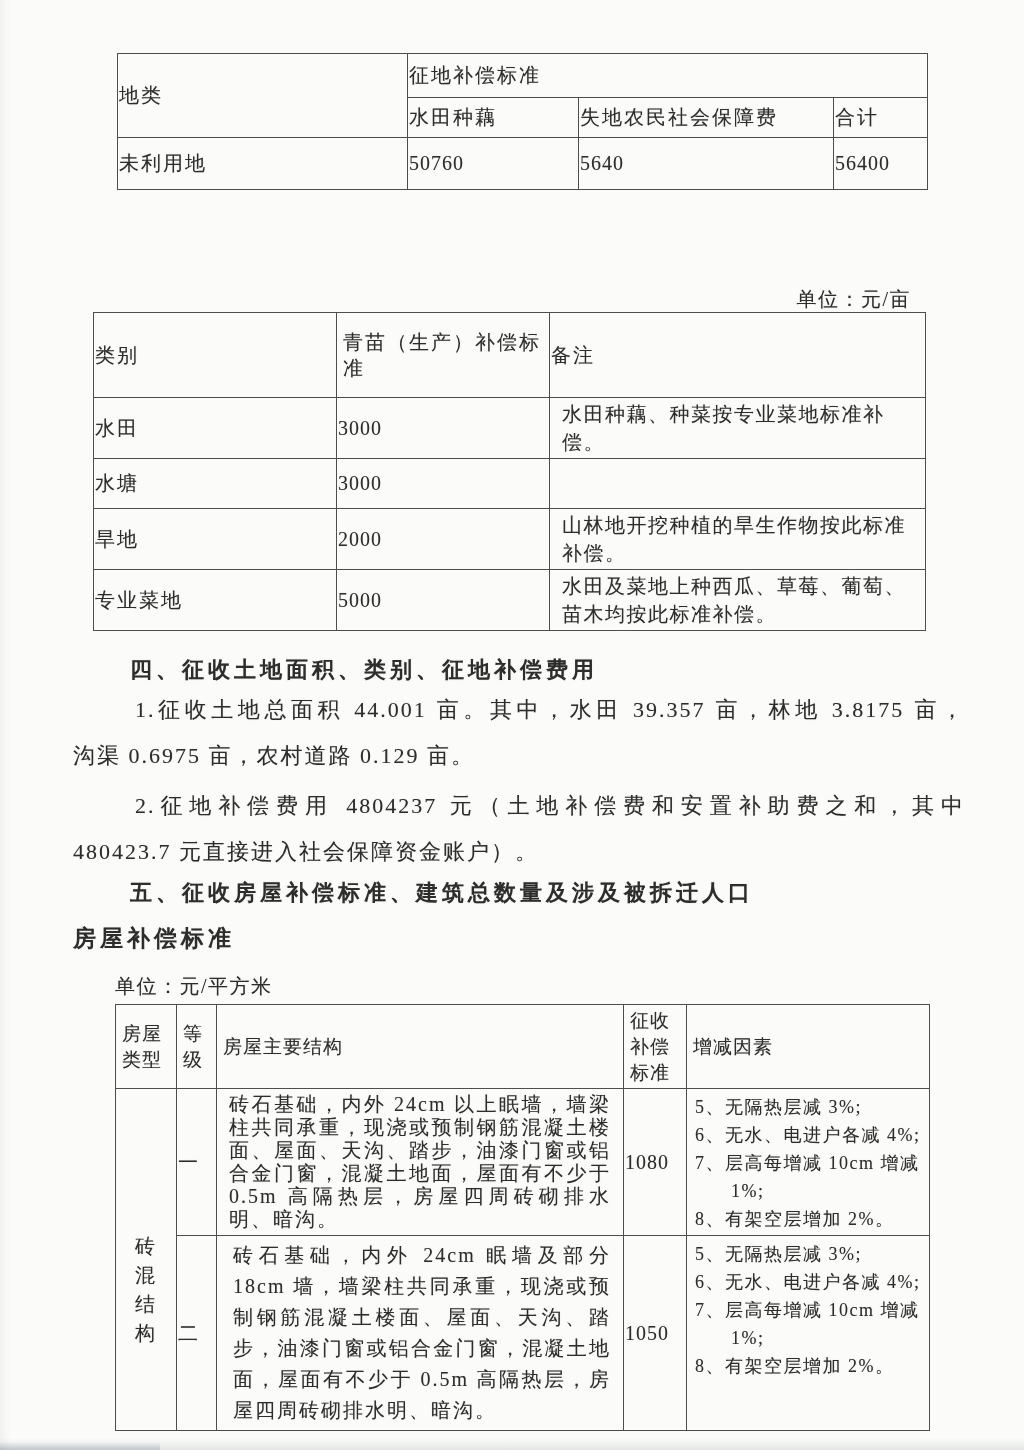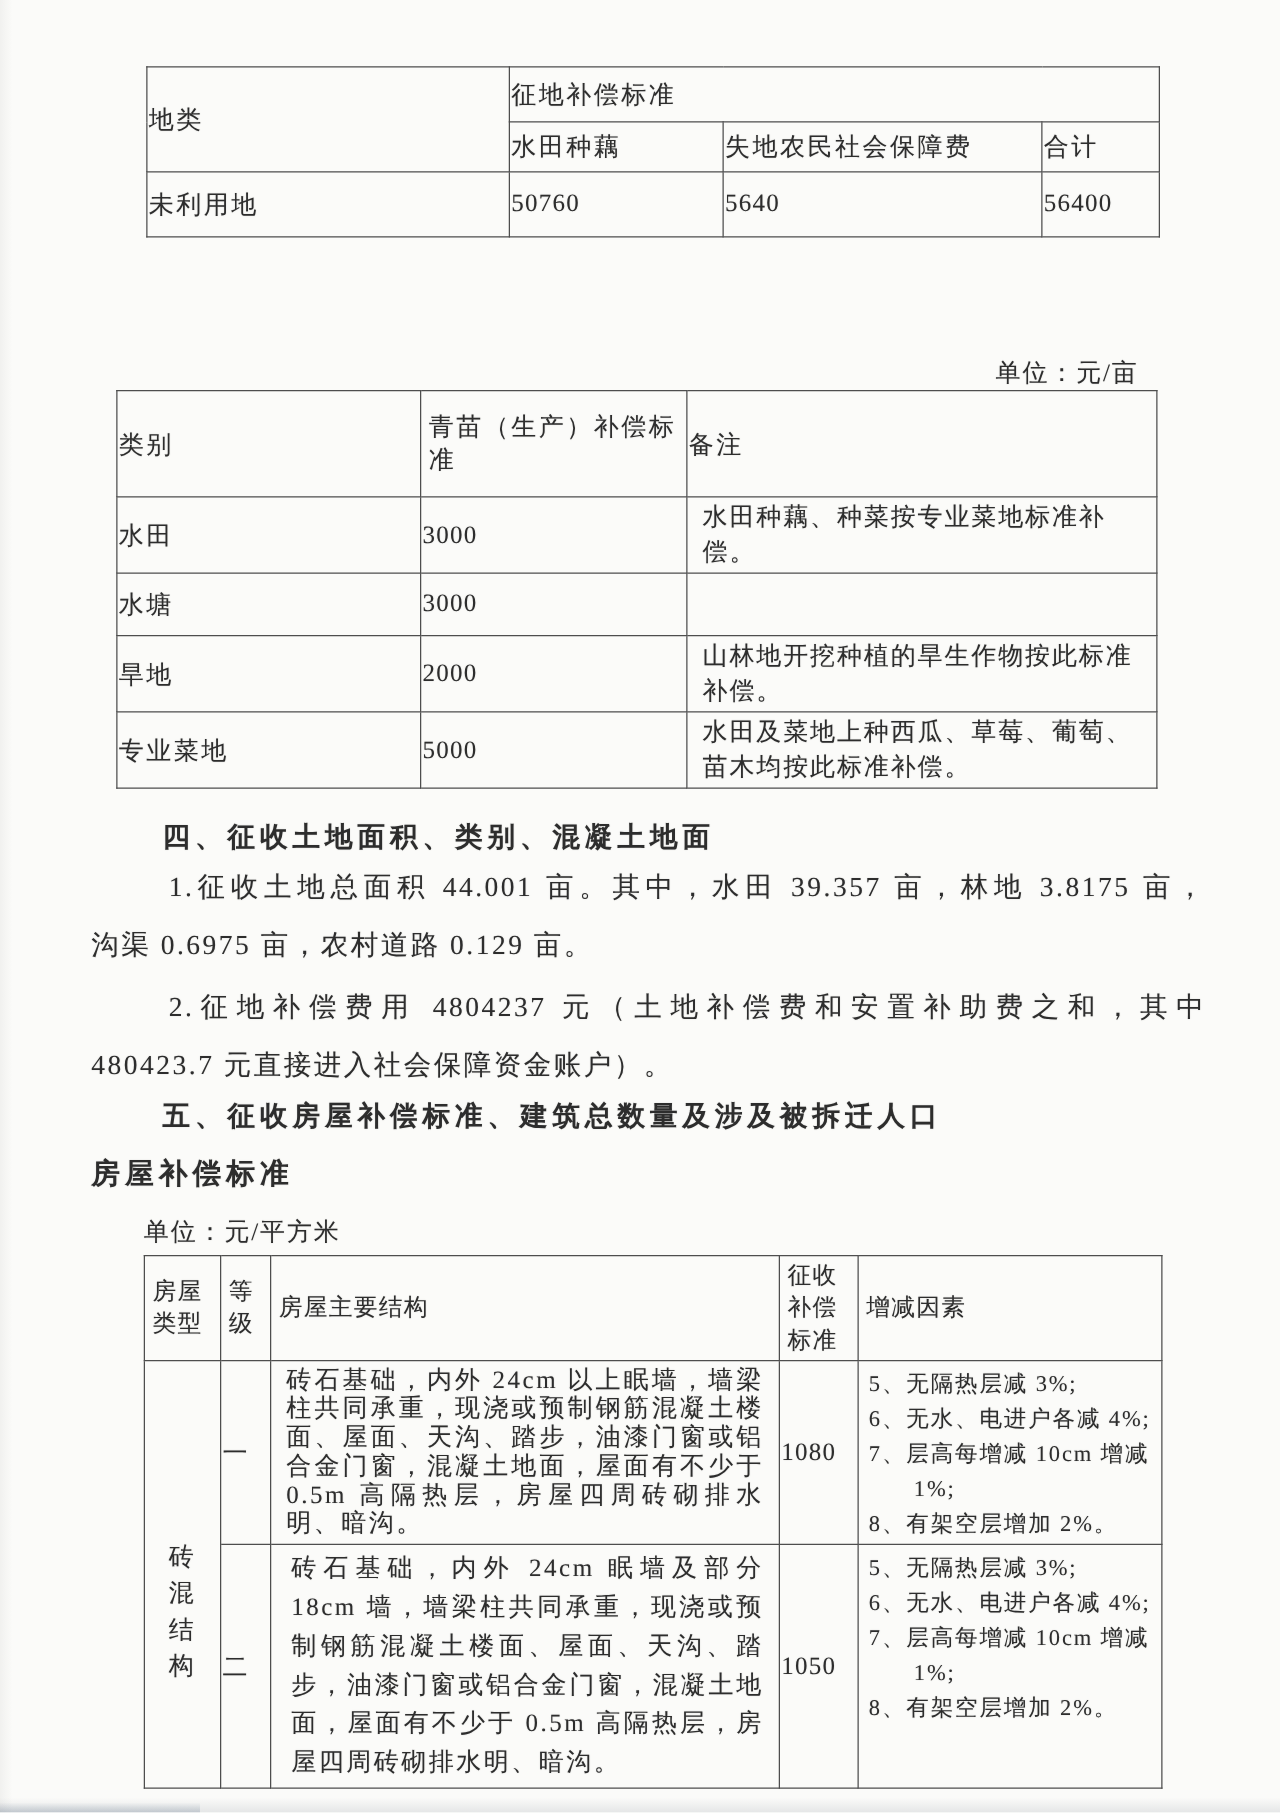--- a/index.html
+++ b/index.html
@@ -141,21 +141,21 @@
     </tr>
     <tr style="height:59px">
       <td>专业菜地</td>
       <td class="num">5000</td>
       <td class="remark">水田及菜地上种西瓜、草莓、葡萄、苗木均按此标准补偿。</td>
     </tr>
   </tbody>
     </table>
 
   <div class="body-block">
-    <div class="sec-heading">四、征收土地面积、类别、混凝土地面</div>
+    <div class="sec-heading">四、征收土地面积、类别、征地补偿费用</div>
     <div class="para">
       <div class="line first">1.征收土地总面积 44.001 亩。其中，水田 39.357 亩，林地 3.8175 亩，</div>
       <div class="line">沟渠 0.6975 亩，农村道路 0.129 亩。</div>
     </div>
     <div class="para" style="margin-top:4px">
       <div class="line first">2.征地补偿费用 4804237 元（土地补偿费和安置补助费之和，其中</div>
       <div class="line">480423.7 元直接进入社会保障资金账户）。</div>
     </div>
     <div class="sec-heading h5">五、征收房屋补偿标准、建筑总数量及涉及被拆迁人口</div>
     <div class="subtitle">房屋补偿标准</div>

